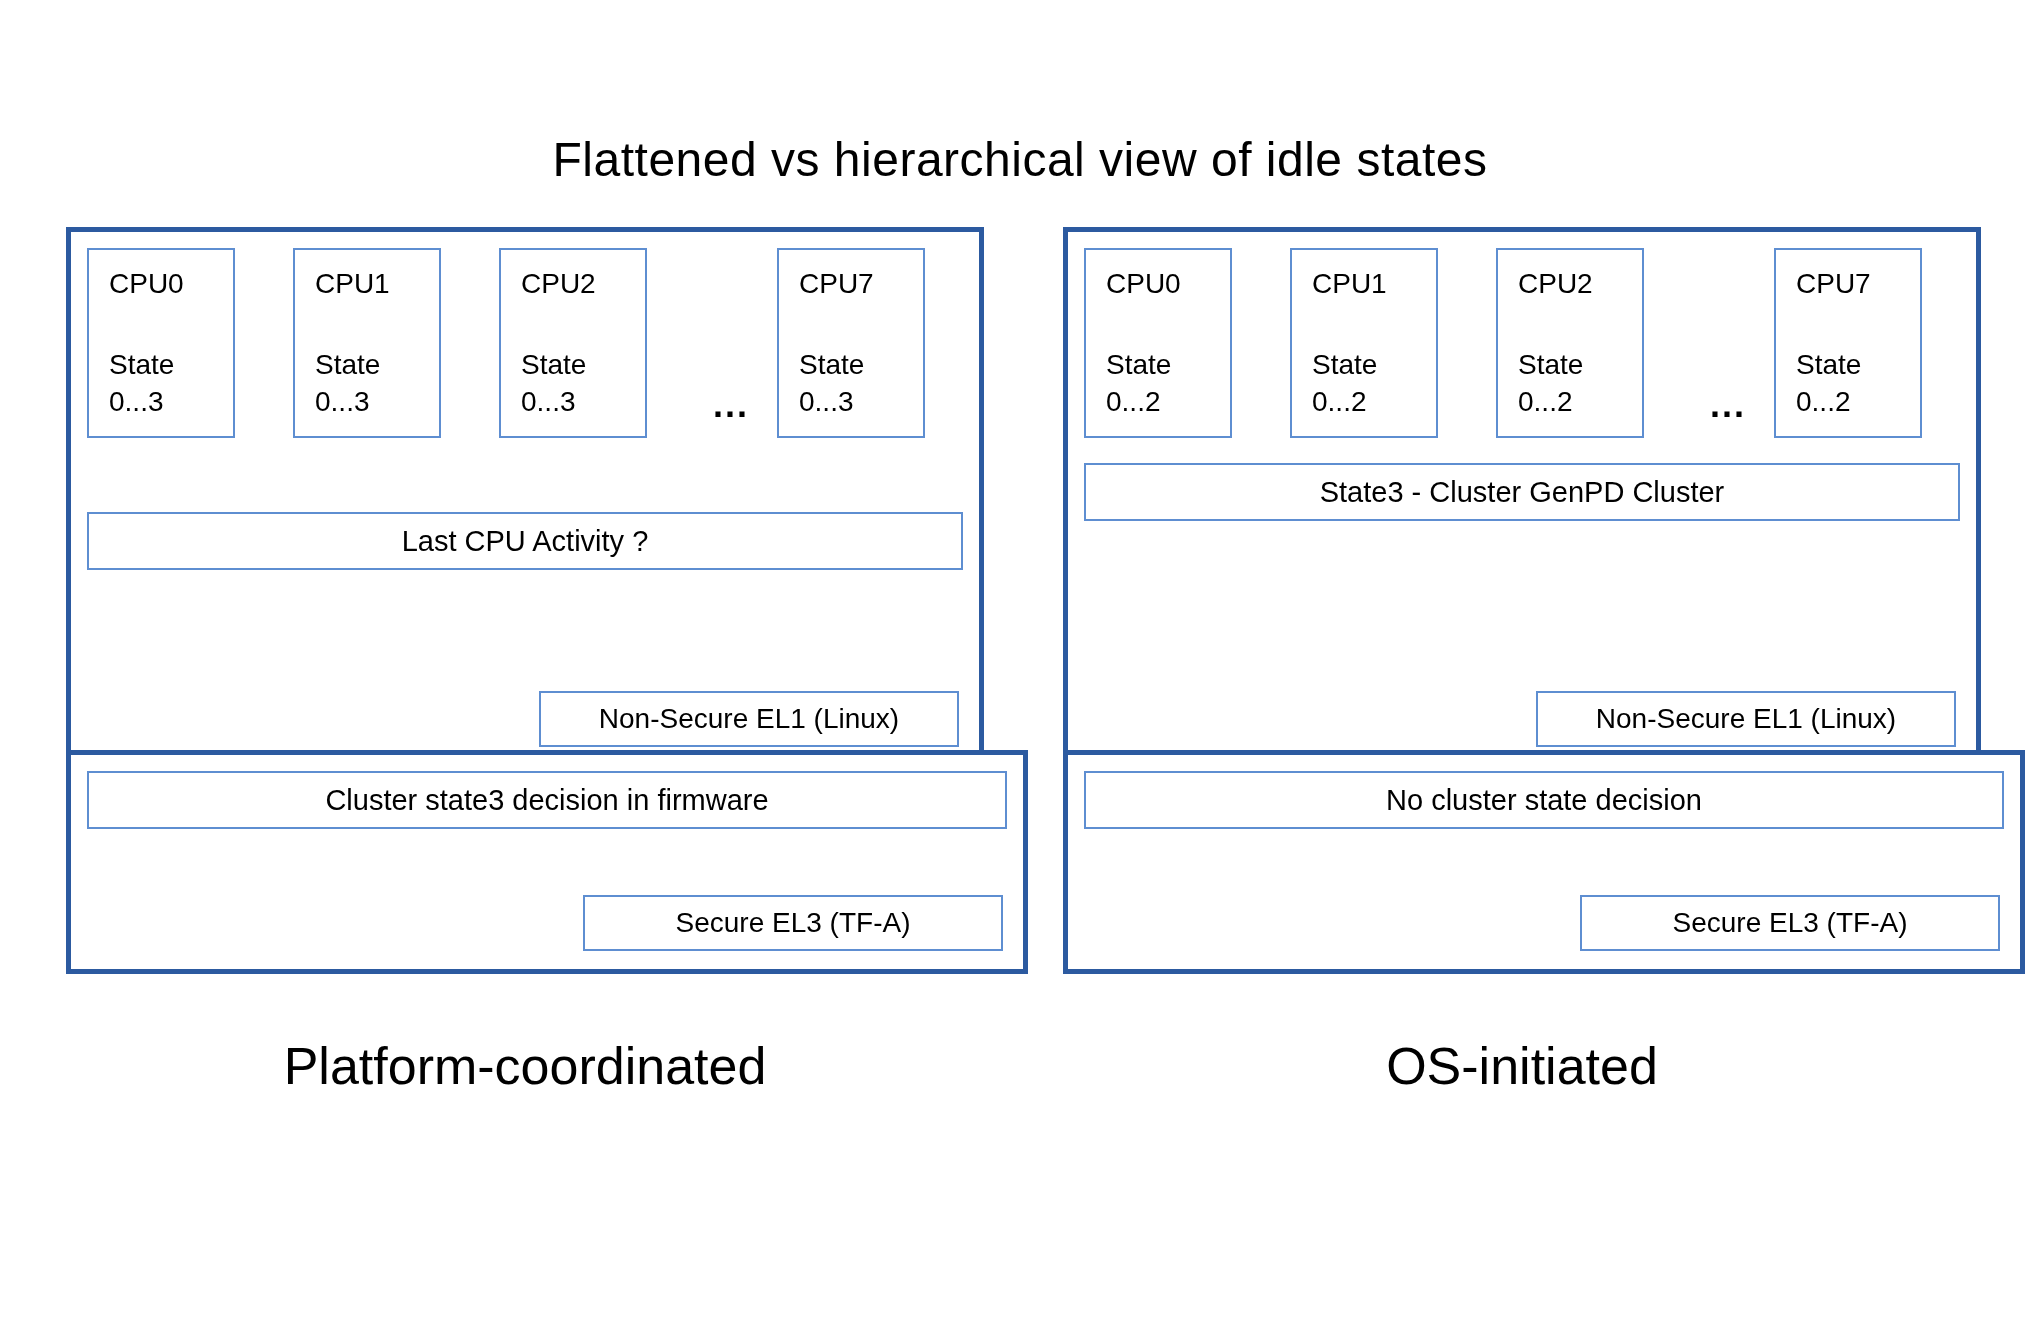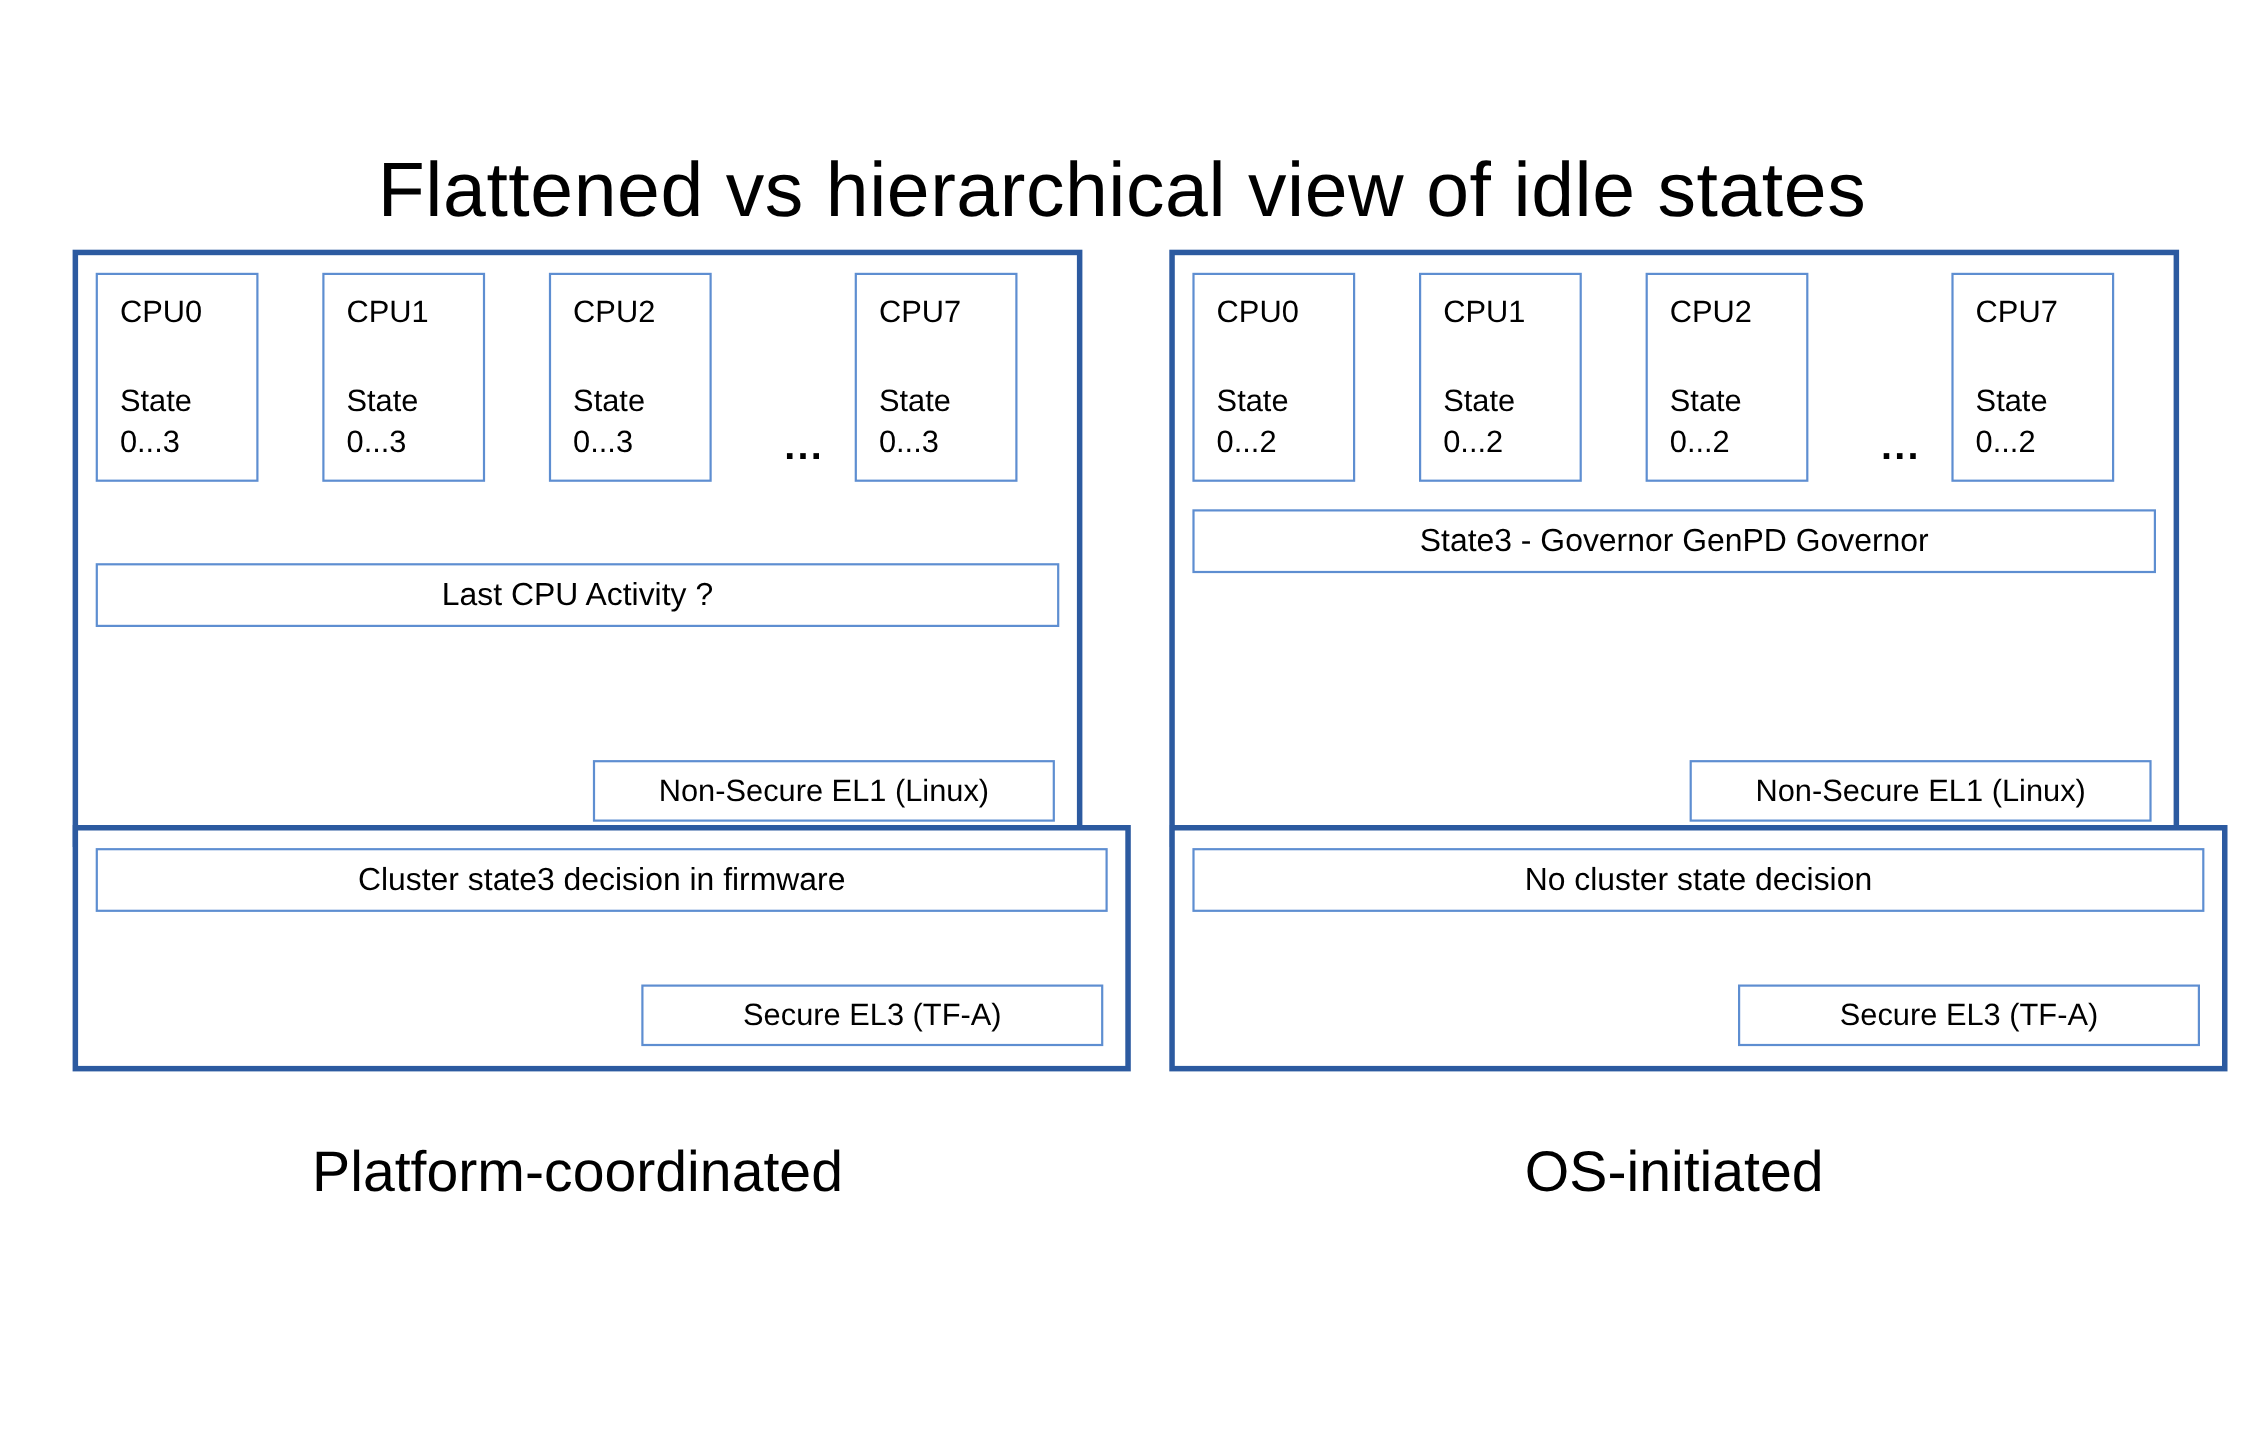--- a/index.html
+++ b/index.html
@@ -11,21 +11,21 @@
     color: #000000;
   }
   body { position: relative; overflow: hidden; }
 
   .title {
     position: absolute;
     top: 132px;
     left: 0;
     width: 2040px;
     text-align: center;
-    font-size: 70px;
+    font-size: 48px;
     letter-spacing: 0.5px;
   }
 
   .panel {
     position: absolute;
     border: 5px solid var(--outer-border, #2c5aa0);
     background: #ffffff;
   }
   .panel.top    { top: 227px; width: 918px; height: 543px; }
   .panel.bottom { top: 750px; width: 962px; height: 224px; }
@@ -150,21 +150,21 @@
     <div class="cpu-label">CPU2</div>
     <div class="cpu-state">State
 0...2</div>
   </div>
   <div class="ellipsis">...</div>
   <div class="cpu-box" style="left:706px">
     <div class="cpu-label">CPU7</div>
     <div class="cpu-state">State
 0...2</div>
   </div>
-  <div class="bar governor">State3 - Governor GenPD Governor</div>
+  <div class="bar governor">State3 - Cluster GenPD Cluster</div>
   <div class="tag">Non-Secure EL1 (Linux)</div>
 </div>
 
 <div class="panel bottom right-col">
   <div class="bar decision">No cluster state decision</div>
   <div class="tag">Secure EL3 (TF-A)</div>
 </div>
 
 <div class="caption right-col">OS-initiated</div>
 

